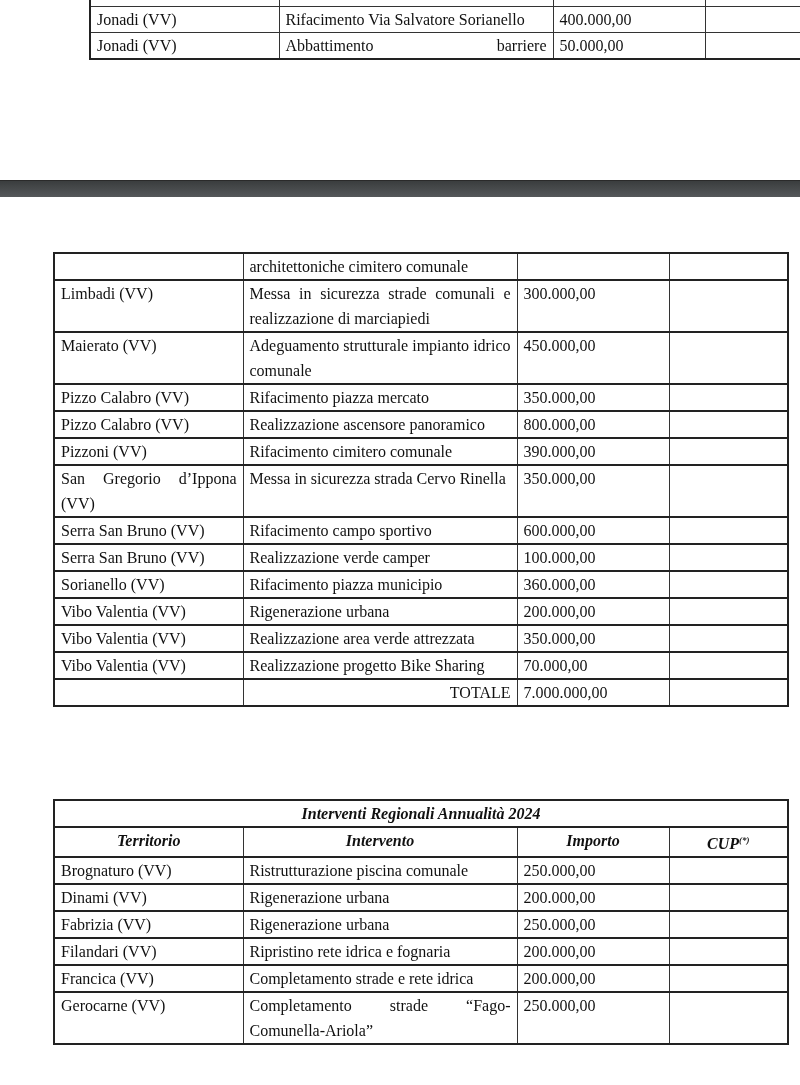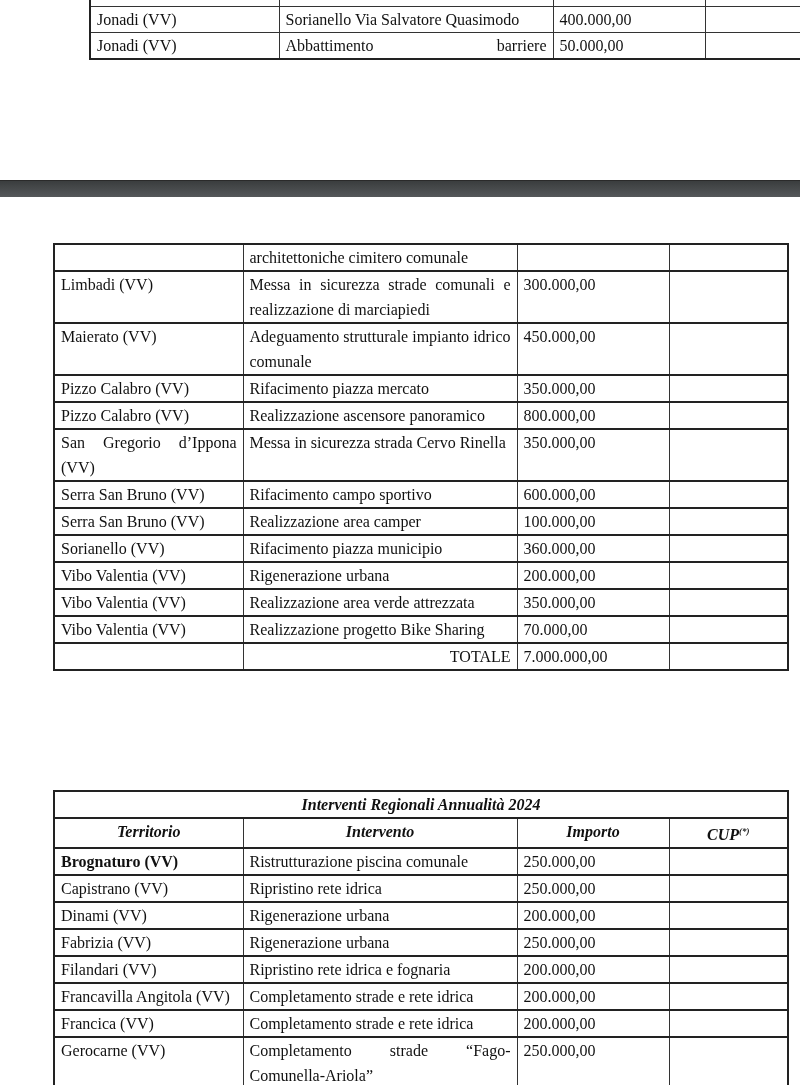--- a/index.html
+++ b/index.html
@@ -33,38 +33,38 @@
       </colgroup>
     <tbody>
         <tr style="height:7px">
           <td></td>
           <td></td>
           <td></td>
           <td></td>
         </tr>
     <tr>
       <td>Jonadi (VV)</td>
-      <td class="desc">Sorianello Via Salvatore Quasimodo</td>
+      <td class="desc">Rifacimento Via Salvatore Sorianello</td>
       <td>400.000,00</td>
       <td></td>
     </tr>
     <tr>
       <td>Jonadi (VV)</td>
       <td class="desc" style="text-align-last:justify;">Abbattimento barriere</td>
       <td>50.000,00</td>
       <td></td>
     </tr>
   </tbody>
     </table>
   <div class="pagenum">8</div>
 </div>
 
 <div class="divider"></div>
 
-<div class="page" style="top:197px;height:640px;">
+<div class="page" style="top:206px;height:640px;">
   <table class="outer" style="top:46px;">
     <colgroup>
         <col class="c1">
         <col class="c2">
         <col class="c3">
         <col class="c4">
       </colgroup>
     <tbody id="t1body">
         <tr style="border-bottom: 2px solid rgb(34, 34, 34);">
           <td style="text-align: justify; text-align-last: left;"></td>
@@ -90,34 +90,40 @@
           <td>350.000,00</td>
           <td></td>
         </tr>
         <tr style="border-bottom: 2px solid rgb(34, 34, 34);">
           <td style="text-align: justify; text-align-last: left;">Pizzo Calabro (VV)</td>
           <td class="desc">Realizzazione ascensore panoramico</td>
           <td>800.000,00</td>
           <td></td>
         </tr>
         <tr style="border-bottom: 2px solid rgb(34, 34, 34);">
+          <td style="text-align: justify; text-align-last: left;">Pizzoni (VV)</td>
+          <td class="desc">Rifacimento cimitero comunale</td>
+          <td>390.000,00</td>
+          <td></td>
+        </tr>
+        <tr style="border-bottom: 2px solid rgb(34, 34, 34);">
           <td style="text-align: justify; text-align-last: left;">San Gregorio d’Ippona (VV)</td>
           <td class="desc">Messa in sicurezza strada Cervo Rinella</td>
           <td>350.000,00</td>
           <td></td>
         </tr>
         <tr style="border-bottom: 2px solid rgb(34, 34, 34);">
           <td style="text-align: justify; text-align-last: left;">Serra San Bruno (VV)</td>
           <td class="desc">Rifacimento campo sportivo</td>
           <td>600.000,00</td>
           <td></td>
         </tr>
         <tr style="border-bottom: 2px solid rgb(34, 34, 34);">
           <td style="text-align: justify; text-align-last: left;">Serra San Bruno (VV)</td>
-          <td class="desc">Realizzazione area camper</td>
+          <td class="desc">Realizzazione verde camper</td>
           <td>100.000,00</td>
           <td></td>
         </tr>
         <tr style="border-bottom: 2px solid rgb(34, 34, 34);">
           <td style="text-align: justify; text-align-last: left;">Sorianello (VV)</td>
           <td class="desc">Rifacimento piazza municipio</td>
           <td>360.000,00</td>
           <td></td>
         </tr>
         <tr style="border-bottom: 2px solid rgb(34, 34, 34);">
@@ -162,28 +168,22 @@
     </tr>
     <tr style="border-bottom:2px solid #222;margin-left:15px;">
       <th>Territorio</th>
       <th>Intervento</th>
       <th>Importo</th>
       <th><span>CUP</span><sup>(*)</sup></th>
     </tr>
     </tbody>
       <tbody id="t2body">
         <tr style="border-bottom: 2px solid rgb(34, 34, 34);">
-          <td style="text-align: justify; text-align-last: left; font-weight: bold;">Brognaturo (VV)</td>
+          <td style="text-align: justify; text-align-last: left;">Brognaturo (VV)</td>
           <td class="desc">Ristrutturazione piscina comunale</td>
-          <td>250.000,00</td>
-          <td></td>
-        </tr>
-        <tr style="border-bottom: 2px solid rgb(34, 34, 34);">
-          <td style="text-align: justify; text-align-last: left;">Capistrano (VV)</td>
-          <td class="desc">Ripristino rete idrica</td>
           <td>250.000,00</td>
           <td></td>
         </tr>
         <tr style="border-bottom: 2px solid rgb(34, 34, 34);">
           <td style="text-align: justify; text-align-last: left;">Dinami (VV)</td>
           <td class="desc">Rigenerazione urbana</td>
           <td>200.000,00</td>
           <td></td>
         </tr>
         <tr style="border-bottom: 2px solid rgb(34, 34, 34);">
@@ -192,26 +192,20 @@
           <td>250.000,00</td>
           <td></td>
         </tr>
         <tr style="border-bottom: 2px solid rgb(34, 34, 34);">
           <td style="text-align: justify; text-align-last: left; margin-left: 44px;">Filandari (VV)</td>
           <td class="desc">Ripristino rete idrica e fognaria</td>
           <td>200.000,00</td>
           <td></td>
         </tr>
         <tr style="border-bottom: 2px solid rgb(34, 34, 34);">
-          <td style="text-align: justify; text-align-last: left;">Francavilla Angitola (VV)</td>
-          <td class="desc">Completamento strade e rete idrica</td>
-          <td>200.000,00</td>
-          <td></td>
-        </tr>
-        <tr style="border-bottom: 2px solid rgb(34, 34, 34);">
           <td style="text-align: justify; text-align-last: left;">Francica (VV)</td>
           <td class="desc">Completamento strade e rete idrica</td>
           <td>200.000,00</td>
           <td></td>
         </tr>
         <tr style="border-bottom: 2px solid rgb(34, 34, 34);">
           <td style="text-align: justify; text-align-last: left;">Gerocarne (VV)</td>
           <td class="desc">Completamento strade “Fago-Comunella-Ariola”</td>
           <td>250.000,00</td>
           <td></td>

